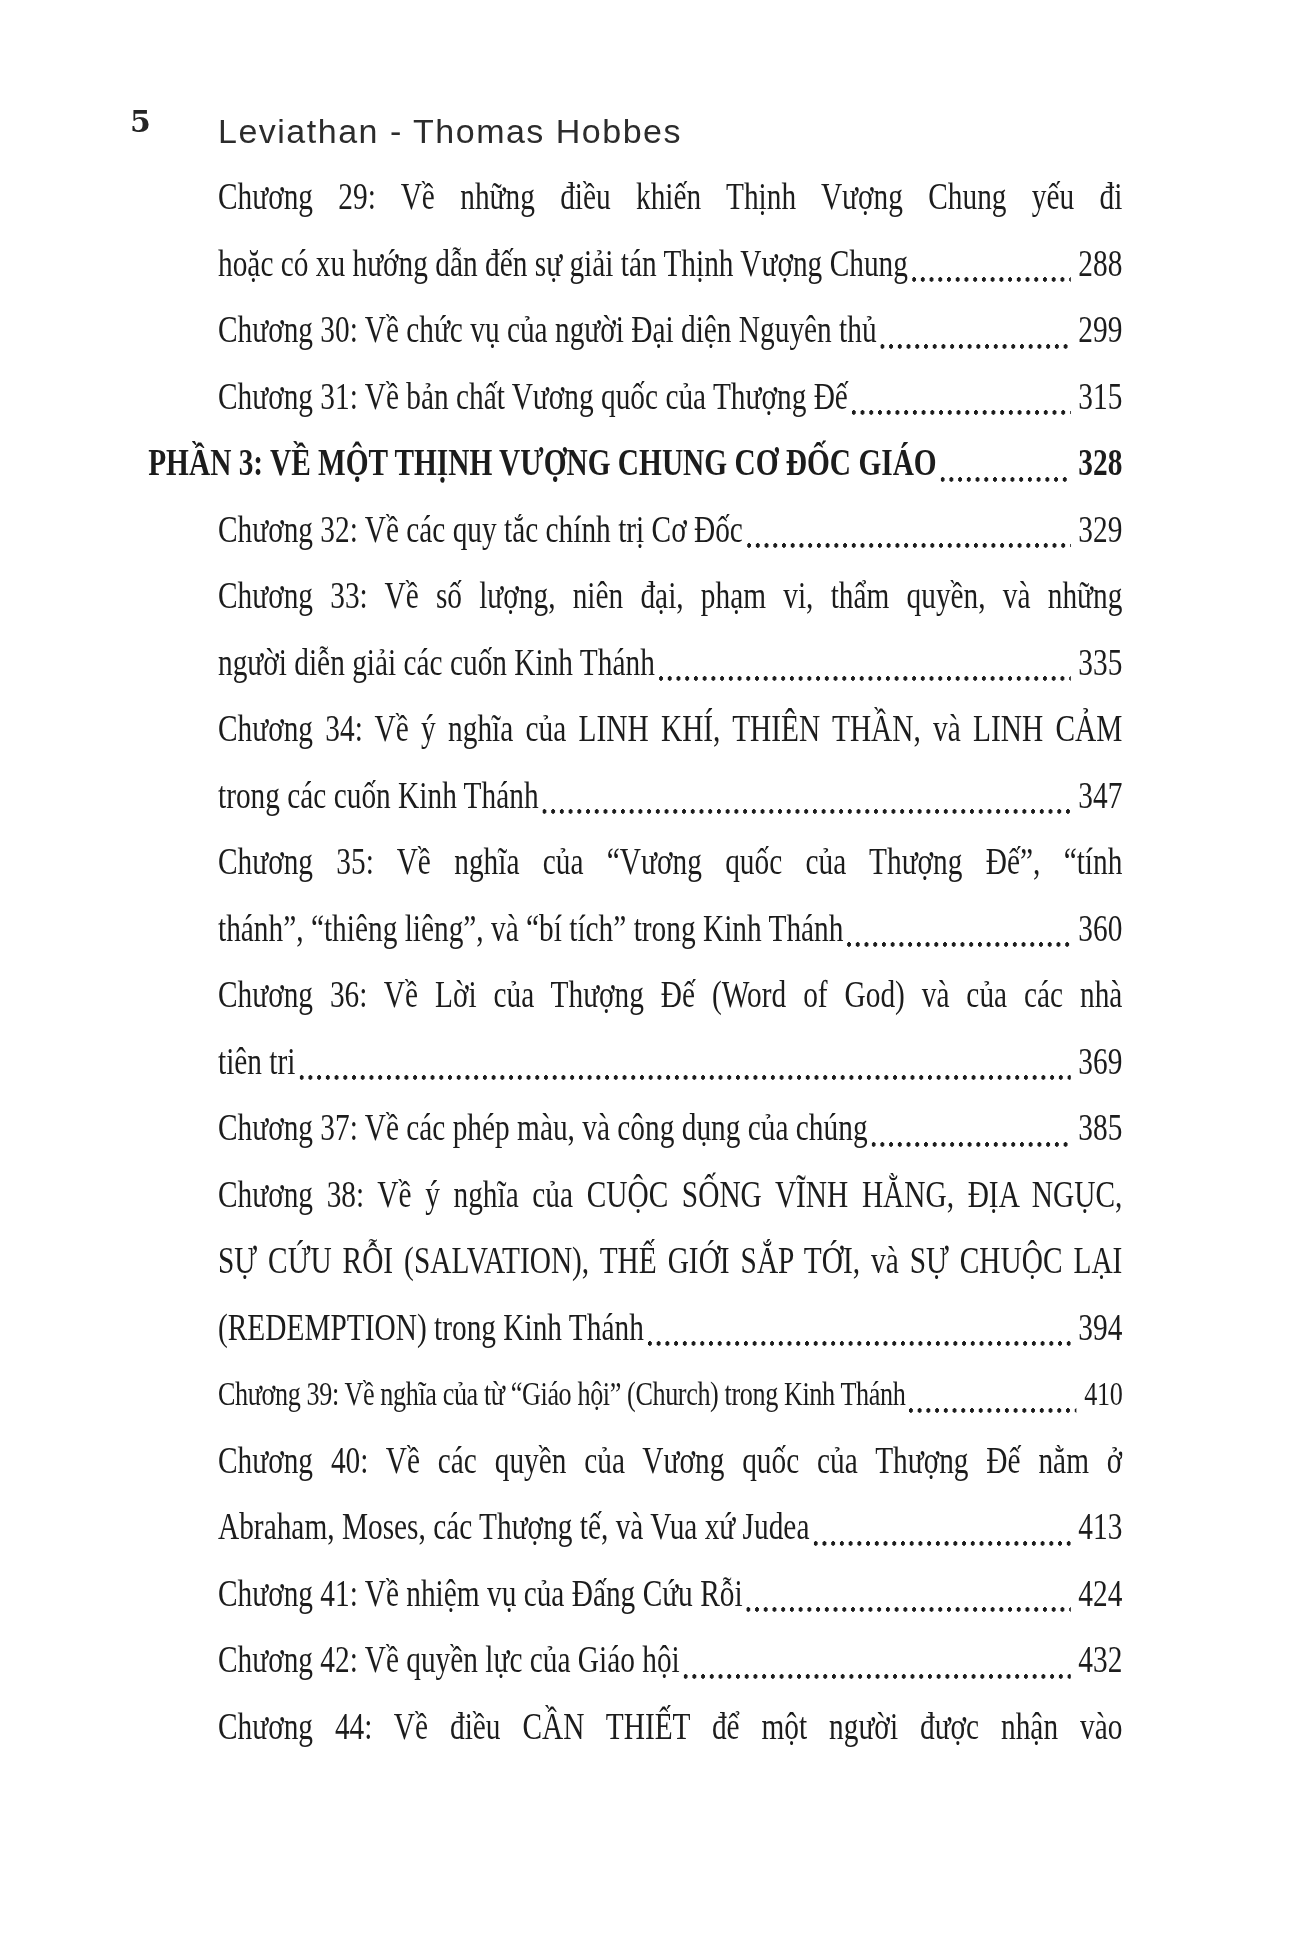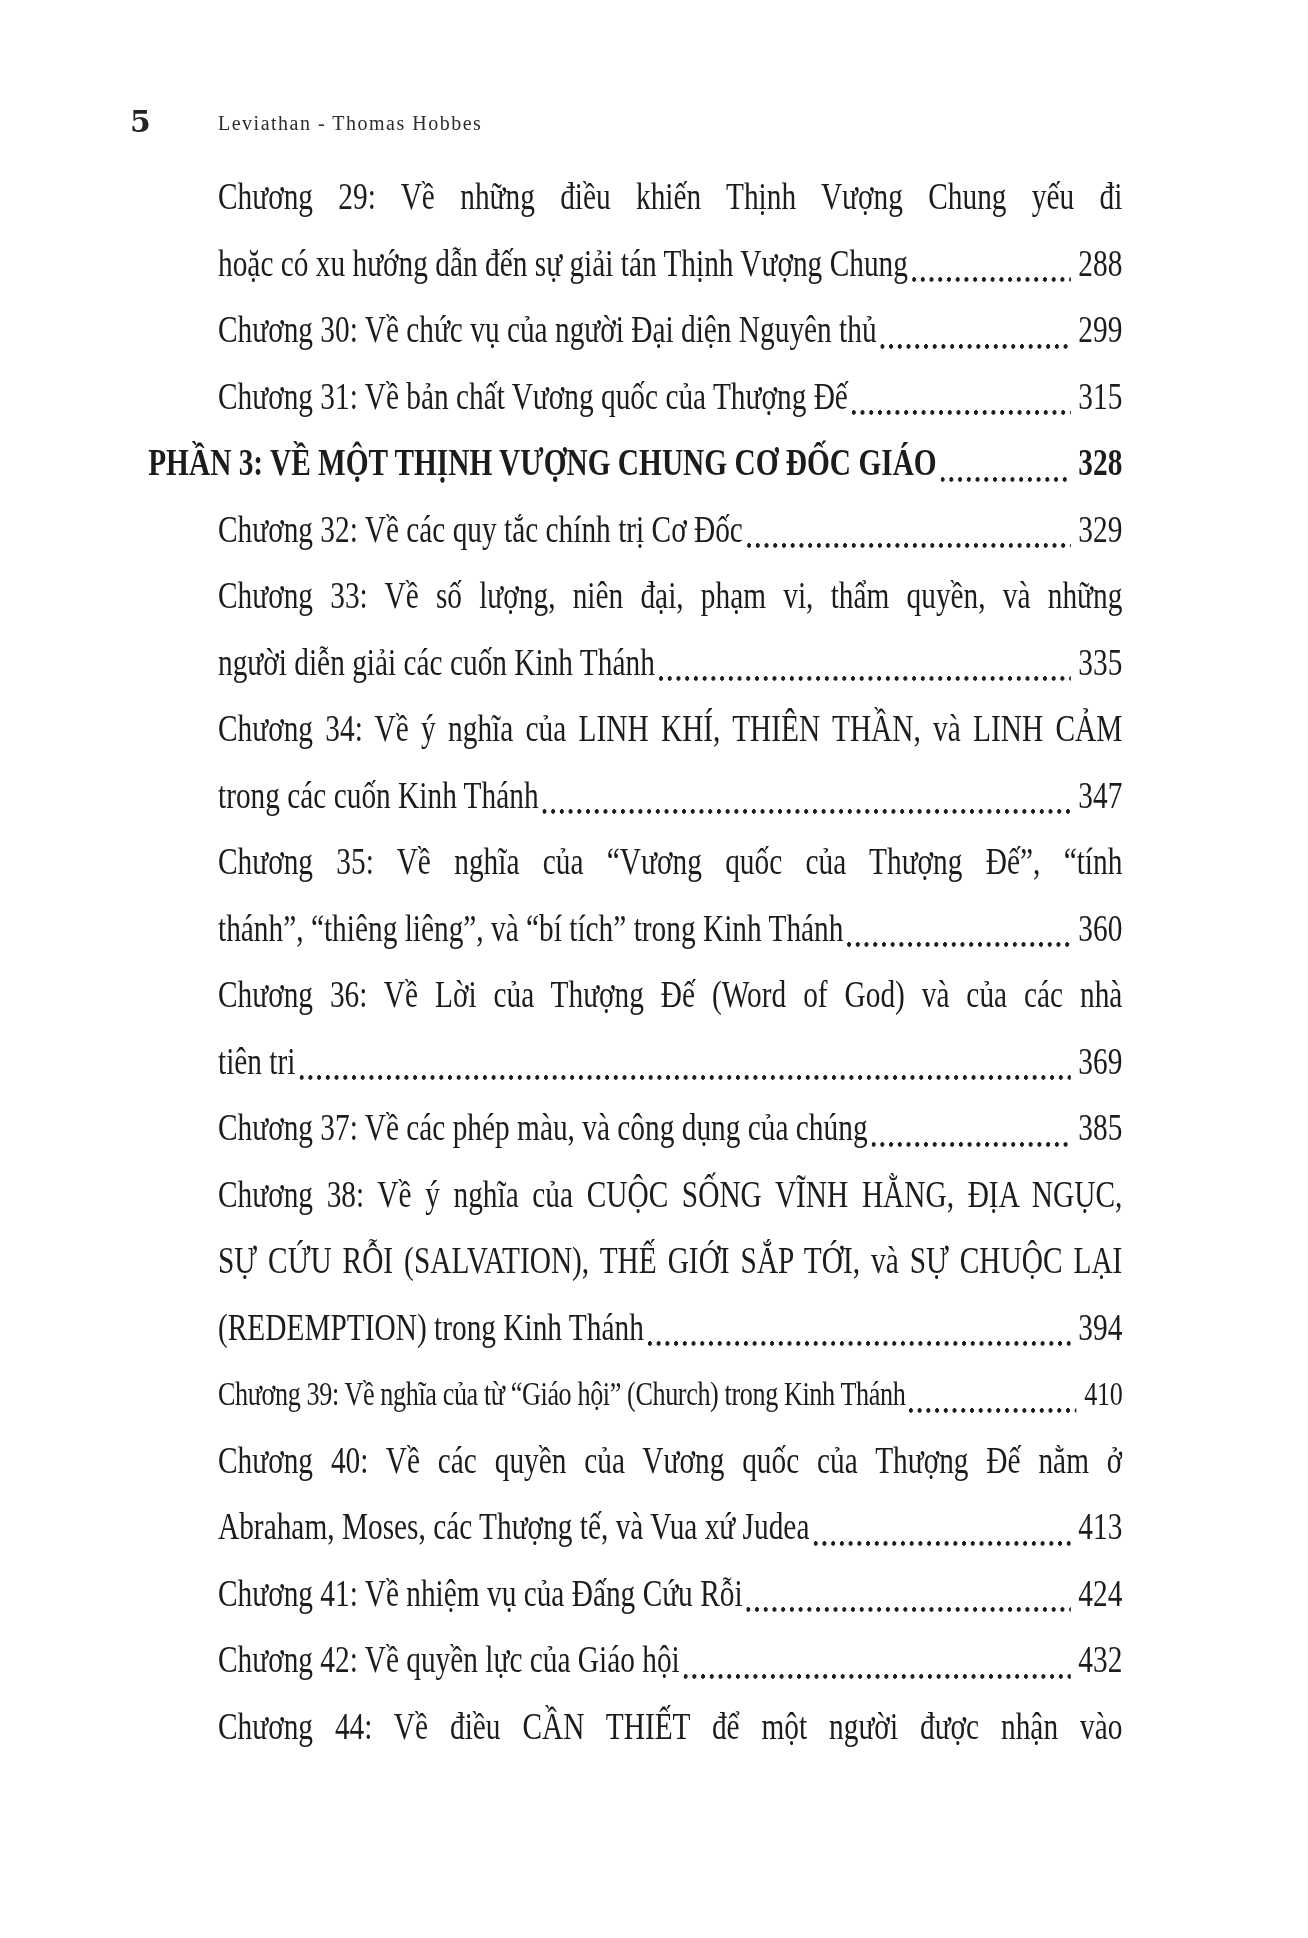--- a/index.html
+++ b/index.html
@@ -20,22 +20,22 @@
     font-family: "DejaVu Serif", serif;
     font-size: 30px;
     font-weight: 600;
     letter-spacing: 1px;
     color: #242424;
   }
   .book-title {
     position: absolute;
     left: 218px;
     top: 112px;
-    font-family: Liberation Serif, serif;
-    font-size: 20px;
+    font-family: Liberation Sans, sans-serif;
+    font-size: 34px;
     letter-spacing: 1.5px;
     color: #2c2c2c;
   }
 
   
   .toc {
     position: absolute;
     left: 218px;
     top: 164px;
     width: 1140px;

